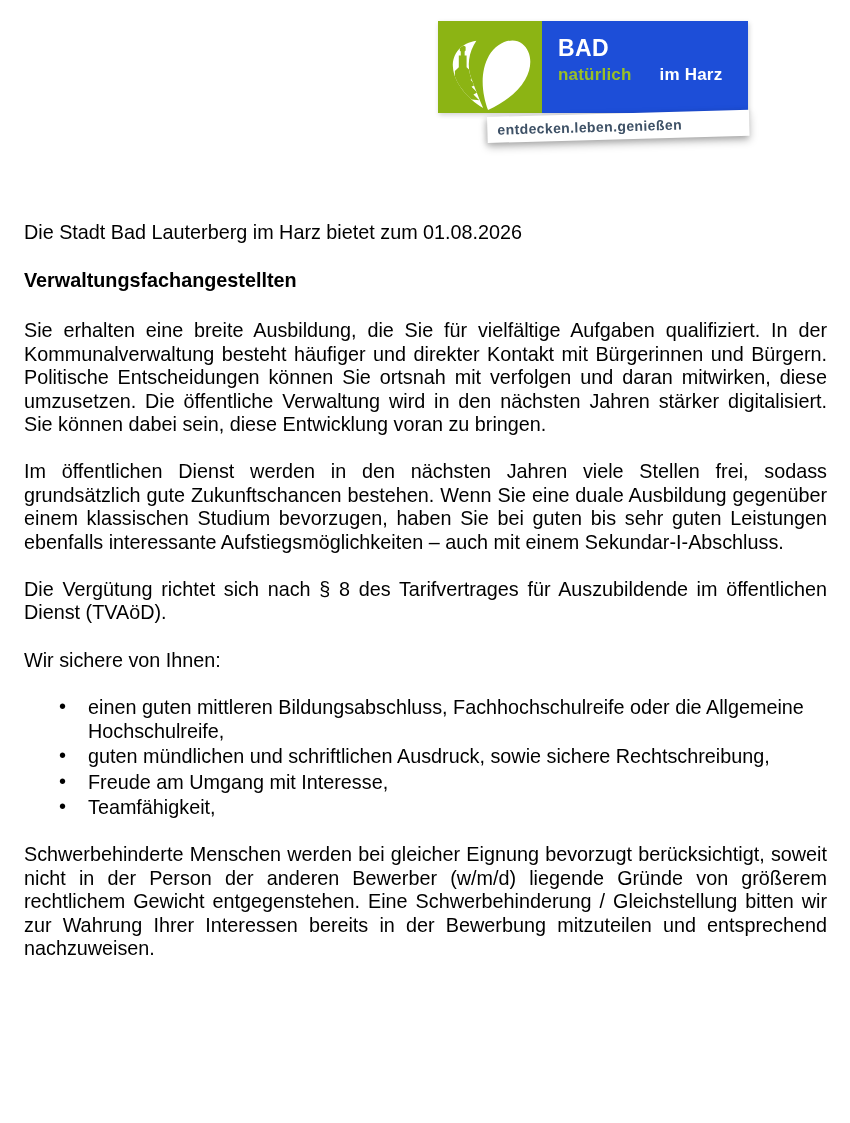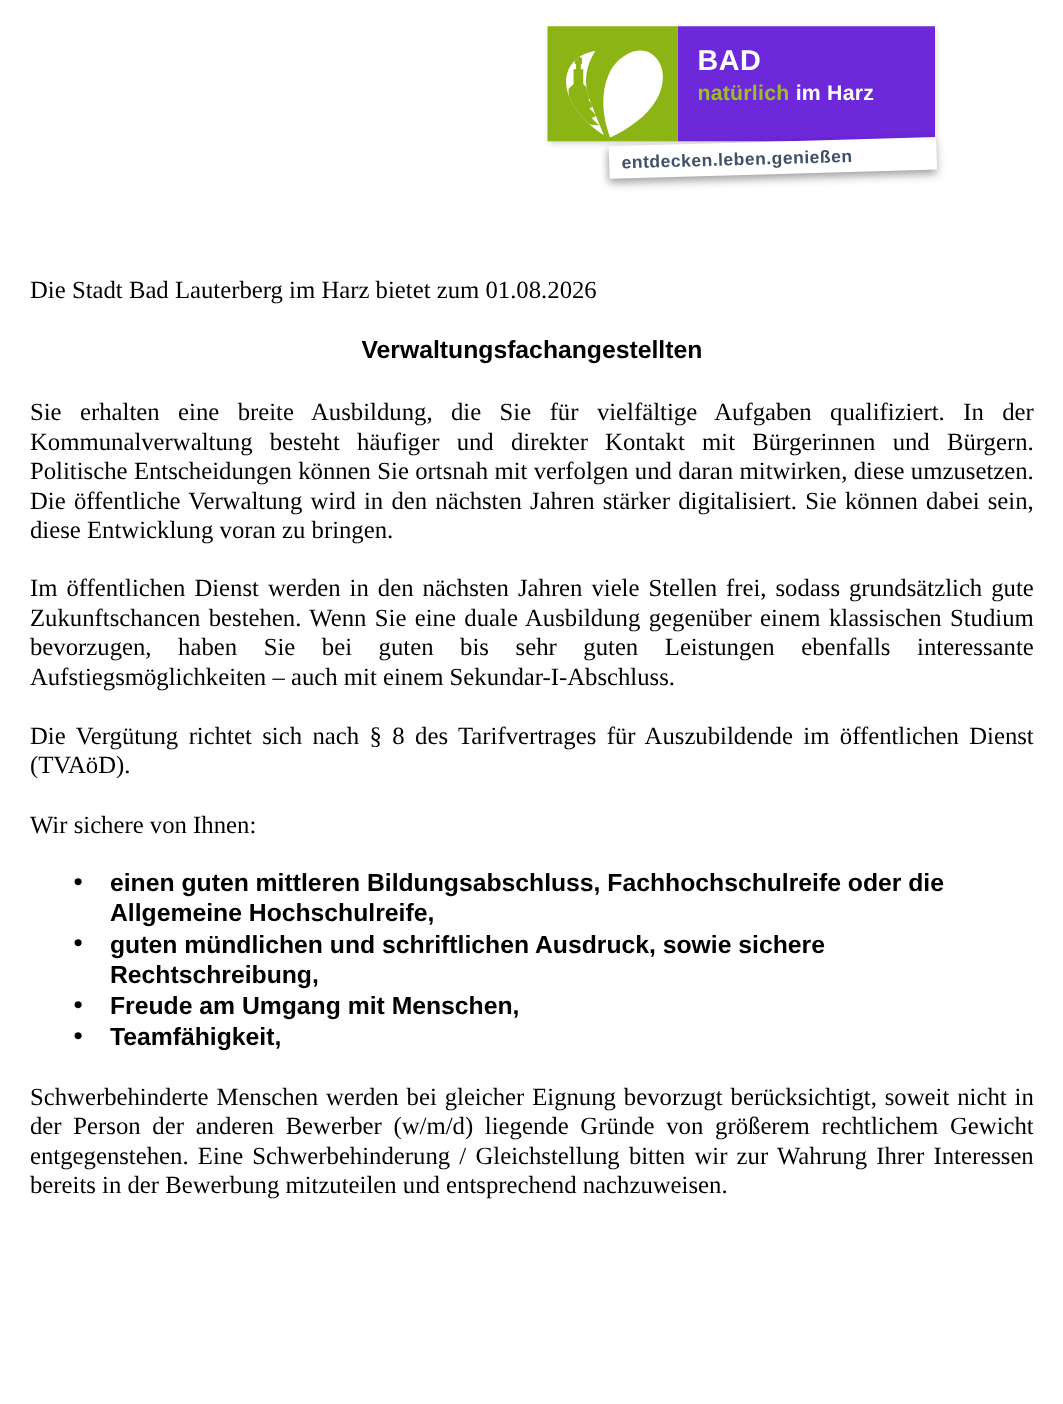--- a/index.html
+++ b/index.html
@@ -16,53 +16,53 @@
   
   .logo { position: absolute; left: 438px; top: 21px; width: 312px; }
   .logo-box {
     display: flex;
     width: 310px; height: 92px;
     box-shadow: 1px 2px 5px rgba(0,0,0,0.18);
   }
   .logo-green { position: relative; width: 104px; height: 92px; background: #8CB414; }
   .logo-green svg { position: absolute; left: 7px; top: 13px; }
   .logo-blue {
-    flex: 1; background: #6d28d9; color: #ffffff;
+    flex: 1; background: #1d4ed8; color: #ffffff;
     padding: 15px 0 0 16px; box-sizing: border-box;
   }
   .logo-name {
     font-size: 23px; line-height: 25px; font-weight: bold;
     letter-spacing: 0.4px; color: #ffffff;
   }
   .logo-sub { margin-top: 4px; font-size: 17px; font-weight: bold; letter-spacing: 0.2px; }
   .logo-sub .hl { color: #9AC026; text-align: right; }
-  .logo-sub .rest { color: #ffffff; }
+  .logo-sub .rest { color: #ffffff; margin-left: 23px; }
   .logo-strip {
     position: absolute; left: 49px; top: 96px;
     width: 262px; height: 26px;
     background: #ffffff;
     transform: rotate(-1.6deg); transform-origin: 0 0;
     box-shadow: 0 4px 8px rgba(0,0,0,0.28), -2px 2px 5px rgba(0,0,0,0.12);
     display: flex; align-items: center;
     padding-left: 10px; box-sizing: border-box;
     font-size: 14px; font-weight: 600; letter-spacing: 0.4px;
     color: #3E5166;
   }
 
   
   .content {
     position: absolute; left: 24px; top: 221px; width: 803px;
     font-size: 19.8px; line-height: 23.4px;
   }
-  .content p { margin: 0 0 24px 0; font-family: Liberation Serif, serif; }
+  .content p { margin: 0 0 24px 0; }
   .content p.justified { text-align: justify; }
-  .doc-title { text-align: center; font-weight: bold; line-height: 24px; margin-bottom: 27px; }
+  .doc-title { text-align: left; font-weight: bold; line-height: 24px; margin-bottom: 27px; }
   .doc-title .normal { font-weight: normal; }
 
-  ul.expect-list { list-style: none; margin: 16px 0 24px 0; padding: 0; font-weight: bold; }
+  ul.expect-list { list-style: none; margin: 16px 0 24px 0; padding: 0; }
   ul.expect-list li { position: relative; padding-left: 64px; }
   ul.expect-list li + li { margin-top: 2px; }
   ul.expect-list li::before {
     content: "\2022";
     position: absolute; left: 35px; top: -1px;
     font-size: 20px;
   }
 </style>
 </head>
 <body>
@@ -110,20 +110,20 @@
 
     <p class="justified">Im öffentlichen Dienst werden in den nächsten Jahren viele Stellen frei, sodass grundsätzlich gute Zukunftschancen bestehen. Wenn Sie eine duale Ausbildung gegenüber einem klassischen Studium bevorzugen, haben Sie bei guten bis sehr guten Leistungen ebenfalls interessante Aufstiegsmöglichkeiten – auch mit einem Sekundar-I-Abschluss.</p>
 
     <p class="justified">Die Vergütung richtet sich nach § 8 des Tarifvertrages für Auszubildende im öffentlichen Dienst (TVAöD).</p>
 
     <p>Wir sichere von Ihnen:</p>
 
     <ul class="expect-list">
       <li>einen guten mittleren Bildungsabschluss, Fachhochschulreife oder die Allgemeine Hochschulreife,</li>
       <li>guten mündlichen und schriftlichen Ausdruck, sowie sichere Rechtschreibung,</li>
-      <li>Freude am Umgang mit Menschen,</li>
+      <li>Freude am Umgang mit Interesse,</li>
       <li>Teamfähigkeit,</li>
     </ul>
 
     <p class="justified">Schwerbehinderte Menschen werden bei gleicher Eignung bevorzugt berücksichtigt, soweit nicht in der Person der anderen Bewerber (w/m/d) liegende Gründe von größerem rechtlichem Gewicht entgegenstehen. Eine Schwerbehinderung / Gleichstellung bitten wir zur Wahrung Ihrer Interessen bereits in der Bewerbung mitzuteilen und entsprechend nachzuweisen.</p>
 
   </div>
 </div>
 
 </body></html>

